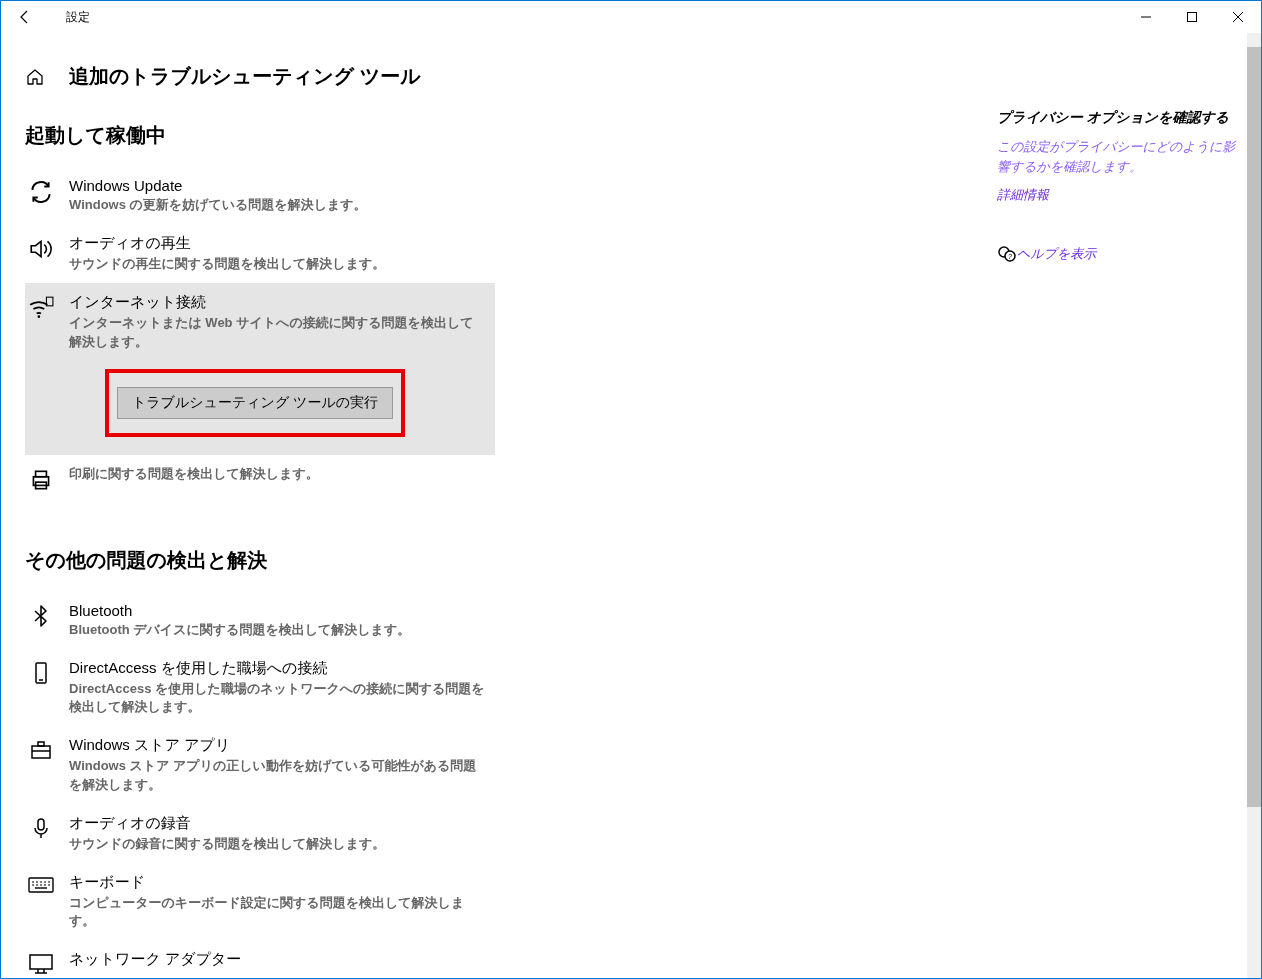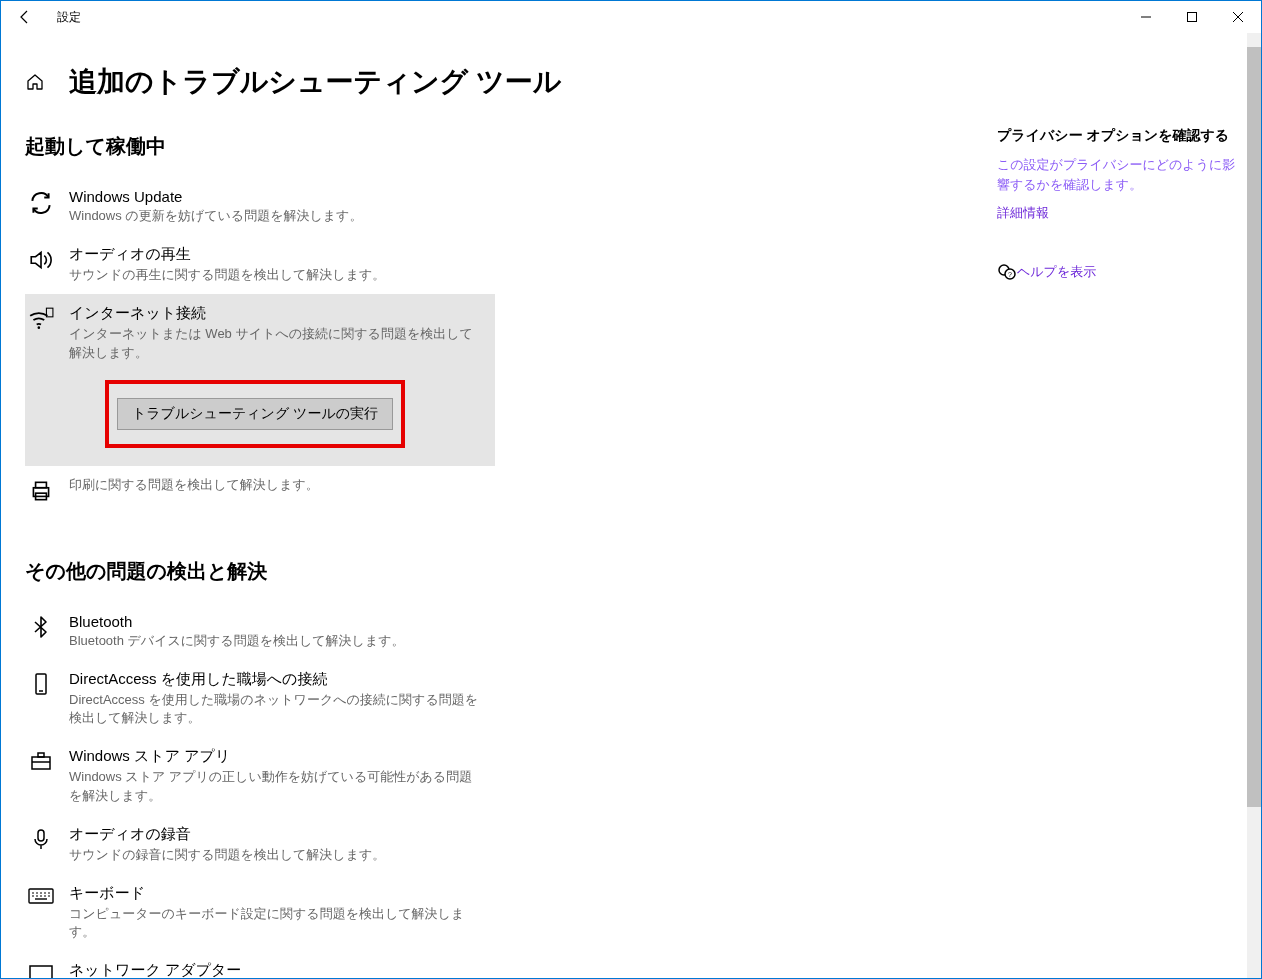--- a/index.html
+++ b/index.html
@@ -1,38 +1,38 @@
 <!DOCTYPE html>
 <html><head>
 <meta charset="utf-8">
 <style>
 * { margin: 0; padding: 0; box-sizing: border-box; font-family: "Yu Gothic UI", "Segoe UI", Meiryo, sans-serif; }
 body { background: #ffffff; color: #000; width: 1262px; height: 979px; overflow: hidden; position: relative; border: 1px solid #0078d4; }
-.titlebar { height: 32px; display: flex; align-items: center; padding-left: 8px; }
+.titlebar { height: 32px; display: flex; align-items: center; padding-left: 8px; gap: 9px; }
 .back-btn { width: 32px; height: 32px; display: flex; align-items: center; justify-content: center; font-size: 16px; }
 .app-title { font-size: 12px; margin-left: 16px; }
 .win-controls { position: absolute; right: 0; top: 0; display: flex; }
 .win-btn { width: 46px; height: 32px; display: flex; align-items: center; justify-content: center; font-size: 12px; font-family: "Segoe MDL2 Assets", sans-serif; }
 .content { display: flex; padding: 0 24px; }
 .main { flex: 0 0 900px; padding-top: 30px; }
 .header-row { display: flex; align-items: center; margin-bottom: 32px; }
 .home-icon { width: 20px; height: 20px; margin-right: 24px; }
-.page-title { font-size: 28px; font-weight: 600; }
+.page-title { font-size: 20px; font-weight: 600; }
 .section-title { font-size: 20px; font-weight: 600; margin-bottom: 18px; margin-top: 10px; }
 .ts-item { display: flex; padding: 10px 10px 10px 0; max-width: 470px; }
 .ts-item.selected { background: #e5e5e5; padding-bottom: 18px; flex-direction: column; }
 .ts-row { display: flex; }
 .ts-icon { width: 32px; height: 32px; flex-shrink: 0; margin-right: 12px; display: flex; align-items: flex-start; justify-content: center; padding-top: 2px; }
 .ts-text { flex: 1; }
 .ts-name { font-size: 15px; color: #000; margin-bottom: 2px; }
-.ts-desc { font-size: 13px; color: #666; line-height: 1.4; }
+.ts-desc { font-size: 13px; color: #666; line-height: 1.4; font-weight: bold; }
 .run-btn-wrap { display: flex; justify-content: center; margin-top: 18px; }
 .red-box { border: 4px solid #e60000; padding: 14px 8px; display: inline-block; }
 .run-btn { background: #cccccc; border: 1px solid #999; padding: 6px 14px; font-size: 14px; cursor: pointer; }
-.sidebar { position: absolute; right: 24px; top: 126px; width: 240px; }
+.sidebar { position: absolute; right: 24px; top: 108px; width: 240px; font-style: italic; }
 .side-title { font-size: 14px; font-weight: 600; margin-bottom: 10px; }
 .side-text { font-size: 13px; color: #8b5cf6; line-height: 1.5; margin-bottom: 10px; }
 .side-link { font-size: 13px; color: #6d28d9; cursor: pointer; display: block; margin-bottom: 40px; }
 .help-row { display: flex; align-items: center; }
 .help-icon { width: 20px; height: 20px; }
 .scrollbar { position: absolute; right: 0; top: 32px; bottom: 0; width: 14px; background: #f0f0f0; }
 .scrollbar-thumb { width: 100%; background: #c0c0c0; height: 760px; position: absolute; top: 14px; }
 svg { display: block; }
 </style>
 </head>

